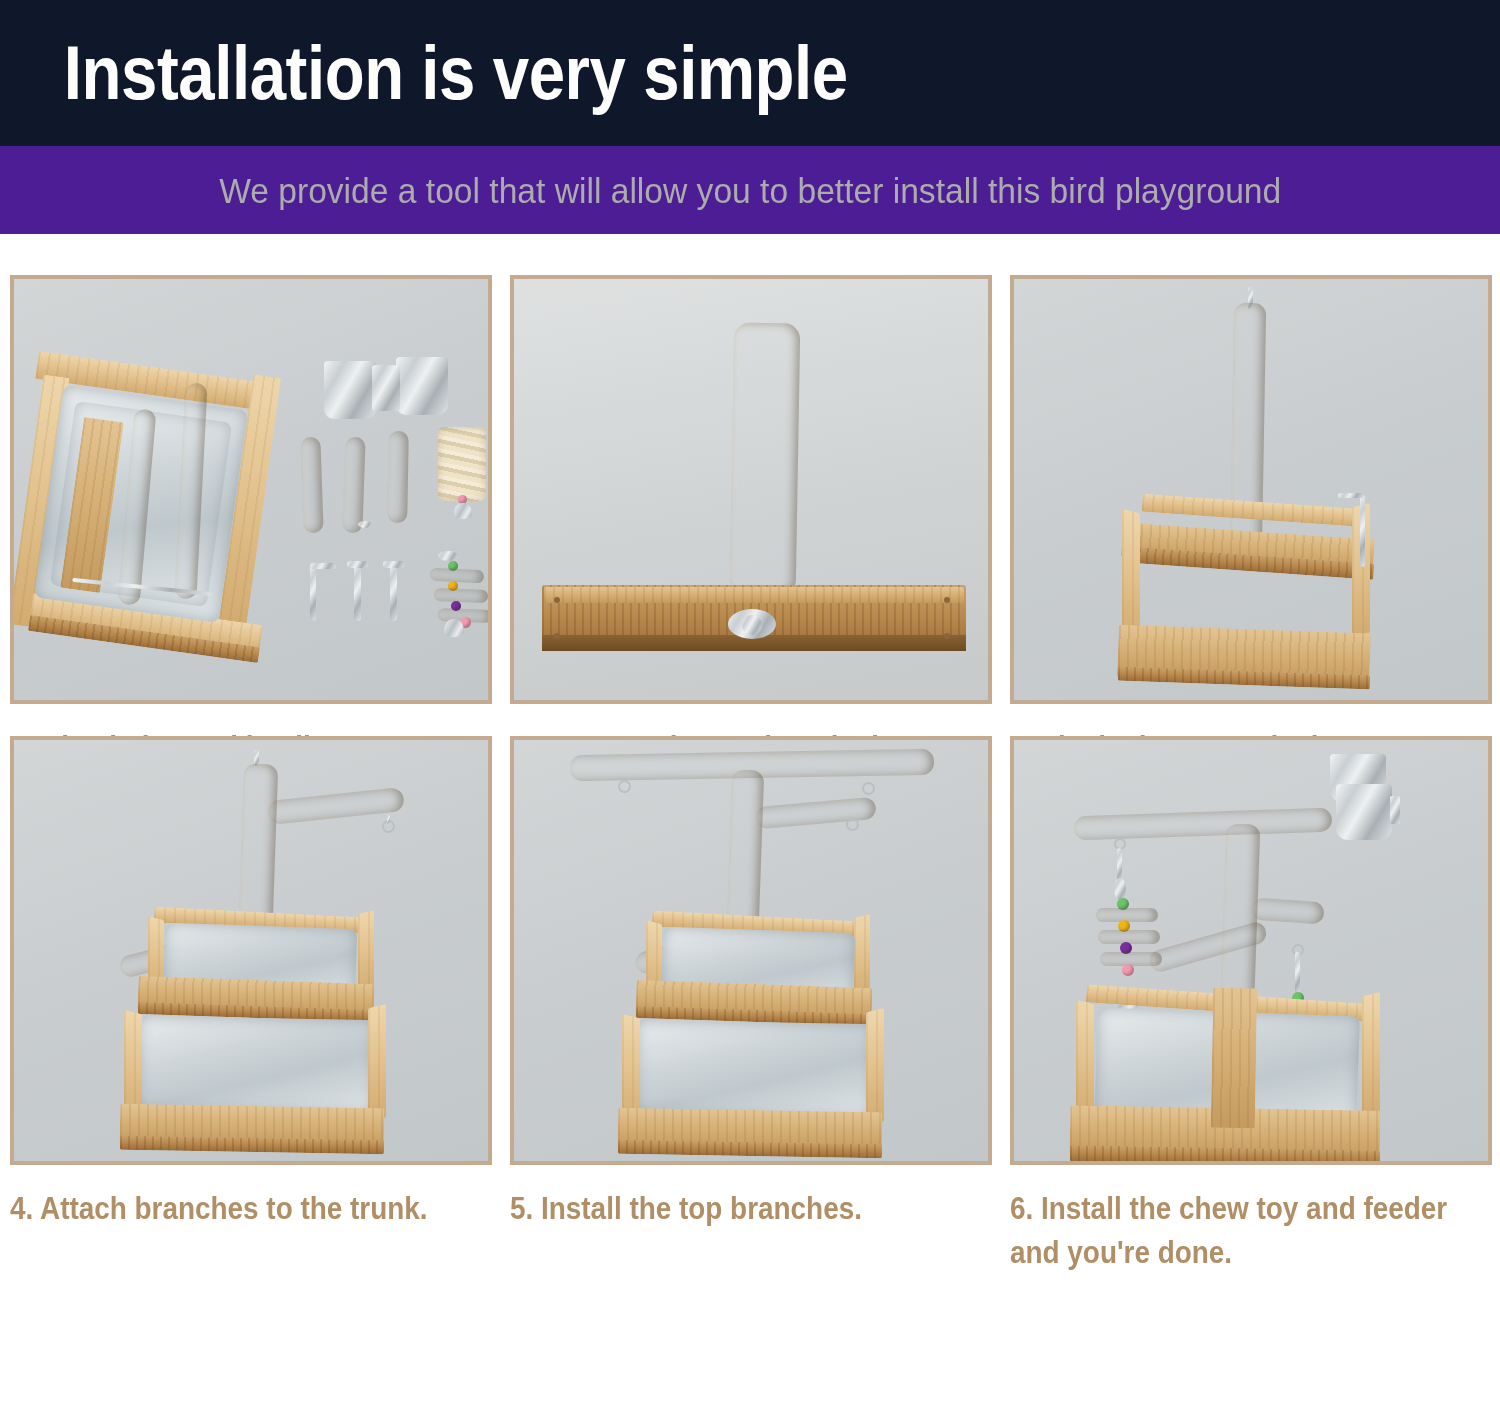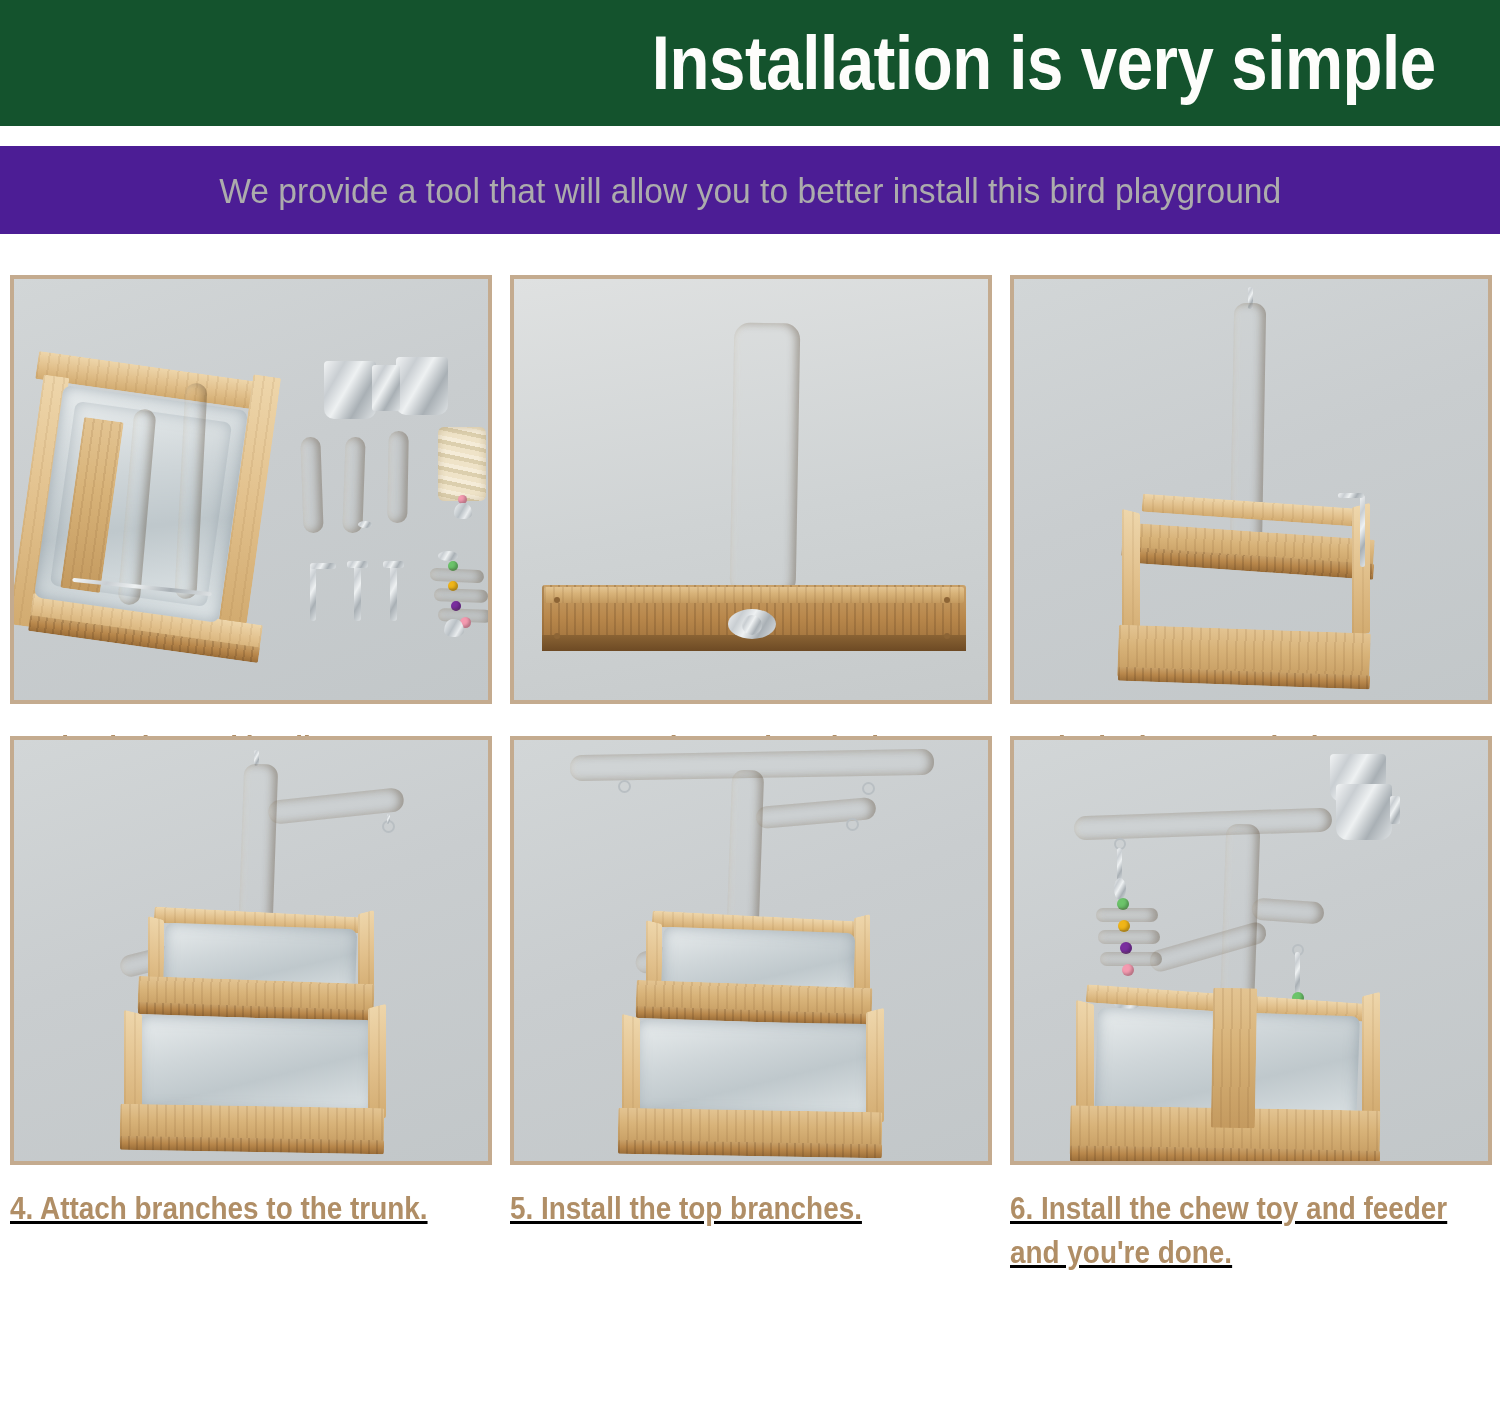--- a/index.html
+++ b/index.html
@@ -6,23 +6,23 @@
   html,body {
     width:1500px; height:1416px;
     background:#ffffff;
     font-family:"Liberation Sans", sans-serif;
     overflow:hidden;
   }
   .page { position:relative; width:1500px; height:1416px; background:#fff; }
 
   
   .header-band {
-    position:absolute; left:0; top:0; width:1500px; height:126px;
-    background:#14532d;
-    display:flex; align-items:center; justify-content:flex-end;
+    position:absolute; left:0; top:0; width:1500px; height:146px;
+    background:#0f172a;
+    display:flex; align-items:center; justify-content:flex-start;
   }
   .header-title {
     color:#fdfdfb;
     font-size:76px;
     font-weight:bold;
     letter-spacing:-0.5px;
     transform:scaleX(0.86);
     transform-origin:center;
     white-space:nowrap;
     line-height:1;
@@ -40,21 +40,21 @@
     white-space:nowrap;
     line-height:1;
   }
 
   
   .grid {
     position:absolute; left:0; top:234px; width:1500px;
   }
   .row { display:flex; width:1500px; }
   .row1 { height:470px; }
-  .row2 { height:590px;text-decoration:underline; }
+  .row2 { height:590px; }
   .cell {
     width:500px;
     padding:41px 10px 0 10px;
     display:flex; flex-direction:column;
   }
   .row2 .cell { padding-top:32px; }
 
   .photo {
     width:482px; height:429px;
     border:4px solid #c4ab8f;

